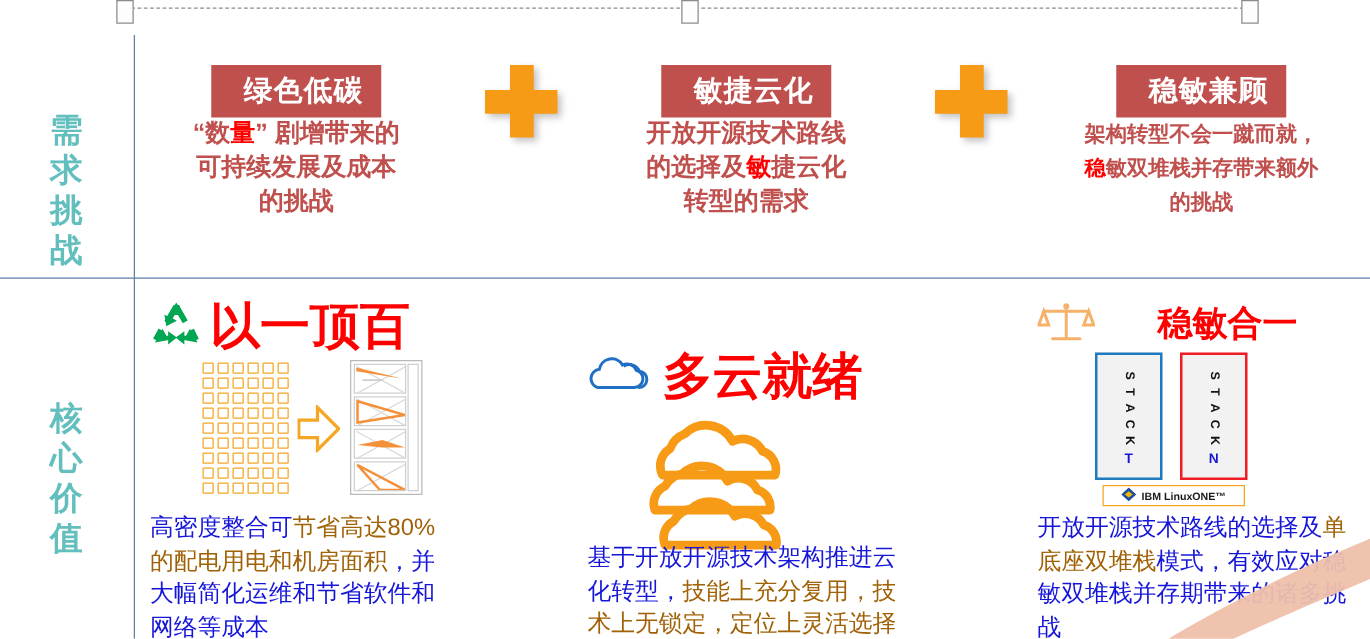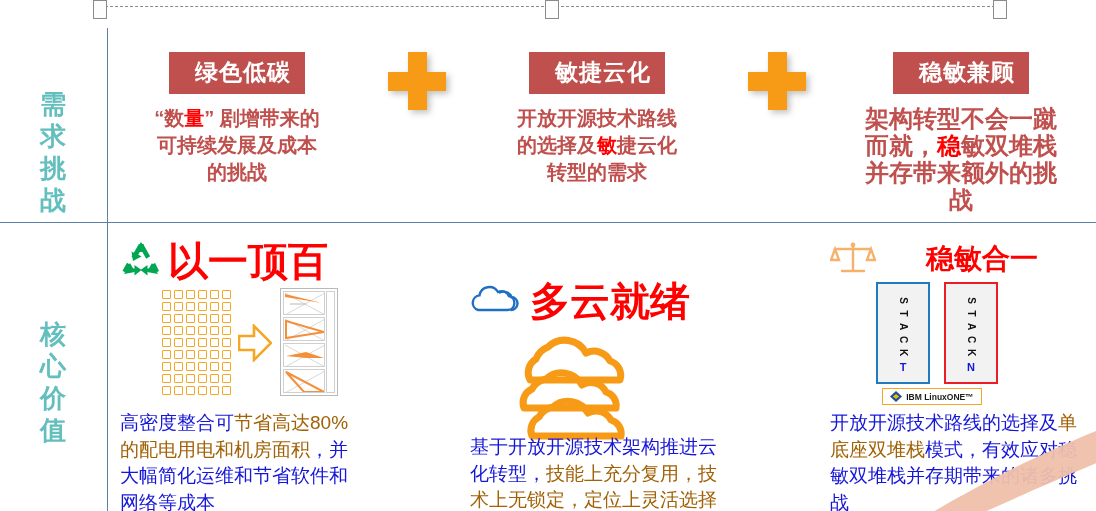--- a/index.html
+++ b/index.html
@@ -32,27 +32,27 @@
     text-align:center;letter-spacing:0px;}
   .vlabel span{display:block;}
   #vlabel-top{top:88px;}
   #vlabel-bot{top:318px;}
 
   
   .top-card{position:absolute;top:52px;text-align:center;}
   .badge{display:inline-block;background:#C0504D;color:#ffffff;
     font-weight:bold;font-size:23px;line-height:23px;
     padding:9px 14px 10px 26px;letter-spacing:1px;}
-  .badge-body{margin-top:11px;color:#C0504D;font-weight:bold;
+  .badge-body{margin-top:0;color:#C0504D;font-weight:bold;
     font-size:20px;line-height:27px;text-align:center;}
   .hl{color:#FF0000;}
   #card-top-1{left:152px;width:170px;}
   #card-top-2{left:512px;width:170px;}
   #card-top-3{left:862px;width:198px;}
-  #card-top-3 .badge-body{font-size:24px;line-height:27px;}
+  #card-top-3 .badge-body{font-size:17px;line-height:27px;}
 
   
   .plus{position:absolute;width:58px;height:58px;
     filter:drop-shadow(3px 3px 3px rgba(120,120,120,.45));}
   .plus i{position:absolute;background:#F79A16;display:block;}
   .plus i.b1{left:20px;top:0;width:19px;height:58px;}
   .plus i.b2{left:0;top:20px;width:58px;height:19px;}
   #plus-1{left:388px;top:52px;}
   #plus-2{left:748px;top:52px;}
 
@@ -97,21 +97,21 @@
   .stackbox{position:absolute;top:0;width:54px;height:102px;
     background:#f2f2f2;box-sizing:border-box;}
   .stackbox.t{left:0px;border:2.4px solid #1f7ac0;}
   .stackbox.n{left:68px;border:2.4px solid #ee1c25;}
   .stk-letters{position:absolute;left:0;top:10px;width:100%;
     font-size:10px;font-weight:bold;color:#111;line-height:13px;
     text-align:center;letter-spacing:0px;}
   .stk-letters span{display:block;transform:rotate(90deg);}
   .stk-tag{position:absolute;left:0;bottom:9px;width:100%;text-align:center;
     color:#1616D8;font-weight:bold;font-size:11px;}
-  .lone{position:absolute;left:6px;top:106px;width:100px;height:17px;
+  .lone{position:absolute;left:6px;top:106px;width:114px;height:17px;
     border:1.8px solid #F5A623;background:#fff;box-sizing:border-box;
     display:flex;align-items:center;justify-content:center;gap:4px;}
   .lone-txt{font-size:8.5px;font-weight:bold;color:#1a1a1a;letter-spacing:0px;}
 
   
   .swoosh{position:absolute;right:-10px;bottom:-40px;width:230px;height:150px;
     overflow:hidden;pointer-events:none;}
 </style>
 </head>
 <body>

